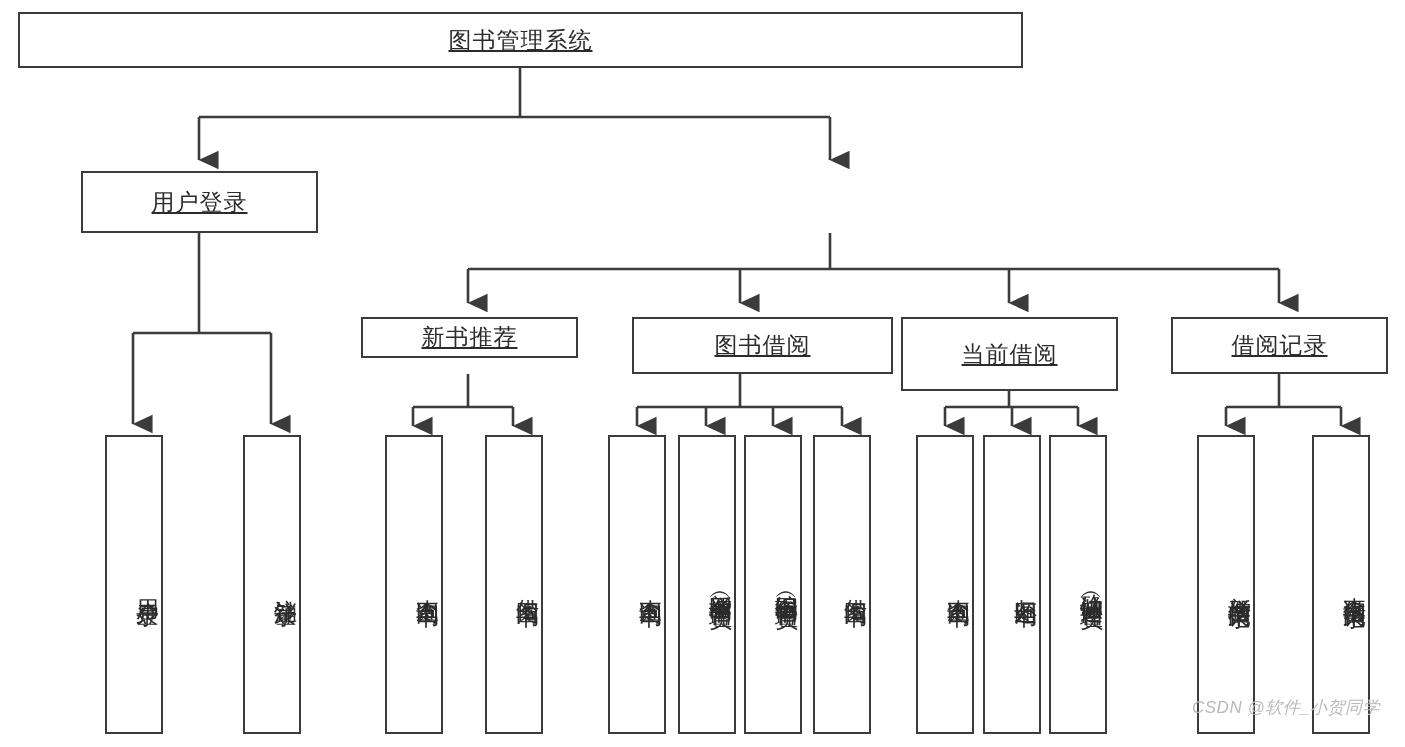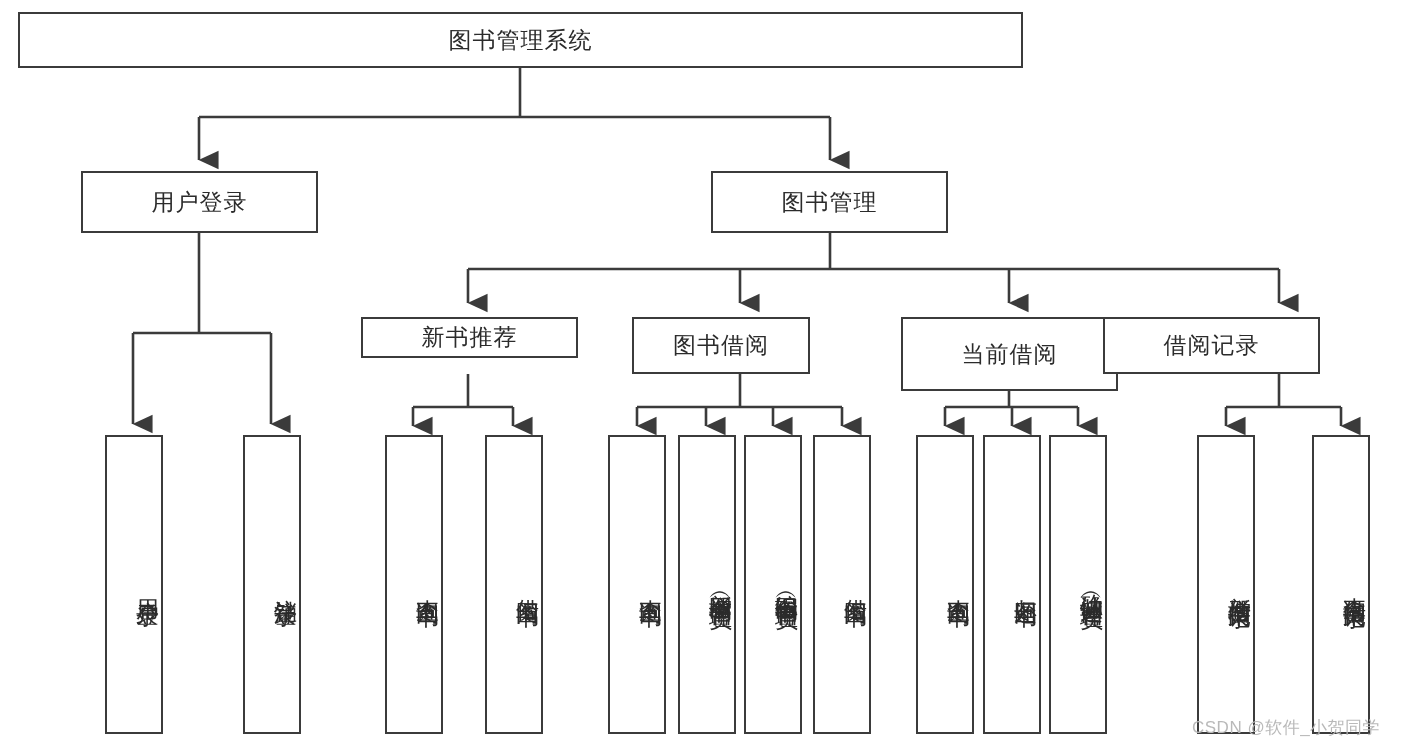--- a/index.html
+++ b/index.html
@@ -23,20 +23,21 @@
     border: 2.5px solid #3b3b3b;
     background: #ffffff;
     display: flex;
     align-items: center;
     justify-content: center;
     color: #2b2b2b;
   }
   .node.horiz {
     font-size: 23px;
     letter-spacing: 1px;
+    text-decoration: underline;
   }
   .node.vert {
     font-size: 23px;
     writing-mode: vertical-rl;
     text-orientation: upright;
     line-height: 1.16;
     letter-spacing: 2px;
     padding-top: 6px;
     padding-bottom: 6px;
     align-items: flex-start;
@@ -122,34 +123,31 @@
     </g>
   </svg>
 
   <div class="node horiz" style="left:18px; top:12px; width:1005px; height:56px;">
     <span>图书管理系统</span>
   </div>
 
   <div class="node horiz" style="left:81px; top:171px; width:237px; height:62px;">
     <span>用户登录</span>
   </div>
-  <div class="node horiz" style="left:711px; top:171px; width:237px; height:62px;">
-    <span>图书管理</span>
-  </div>
 
   <div class="node horiz" style="left:361px; top:317px; width:217px; height:41px;">
     <span>新书推荐</span>
   </div>
-  <div class="node horiz" style="left:632px; top:317px; width:178px; height:57px;">
+  <div class="node horiz" style="left:632px; top:317px; width:261px; height:57px;">
     <span>图书借阅</span>
   </div>
   <div class="node horiz" style="left:901px; top:317px; width:217px; height:74px;">
     <span>当前借阅</span>
   </div>
-  <div class="node horiz" style="left:1103px; top:317px; width:217px; height:57px;">
+  <div class="node horiz" style="left:1171px; top:317px; width:217px; height:57px;">
     <span>借阅记录</span>
   </div>
 
   <div class="node vert" style="left:105px; top:435px; width:58px; height:299px;">
     <span class="vtext">用户登录</span>
   </div>
   <div class="node vert" style="left:243px; top:435px; width:58px; height:299px;">
     <span class="vtext">注销登录</span>
   </div>
 
@@ -183,15 +181,15 @@
     <span class="vtext">确认归还（管理员）</span>
   </div>
 
   <div class="node vert" style="left:1197px; top:435px; width:58px; height:299px;">
     <span class="vtext">新增借阅记录</span>
   </div>
   <div class="node vert" style="left:1312px; top:435px; width:58px; height:299px;">
     <span class="vtext">查询借阅记录</span>
   </div>
 
-  <div class="watermark" style="left:1192px; top:716px;">CSDN @软件_小贺同学</div>
+  <div class="watermark" style="left:1192px; top:696px;font-style:italic;">CSDN @软件_小贺同学</div>
 
 </div>
 
 </body></html>

